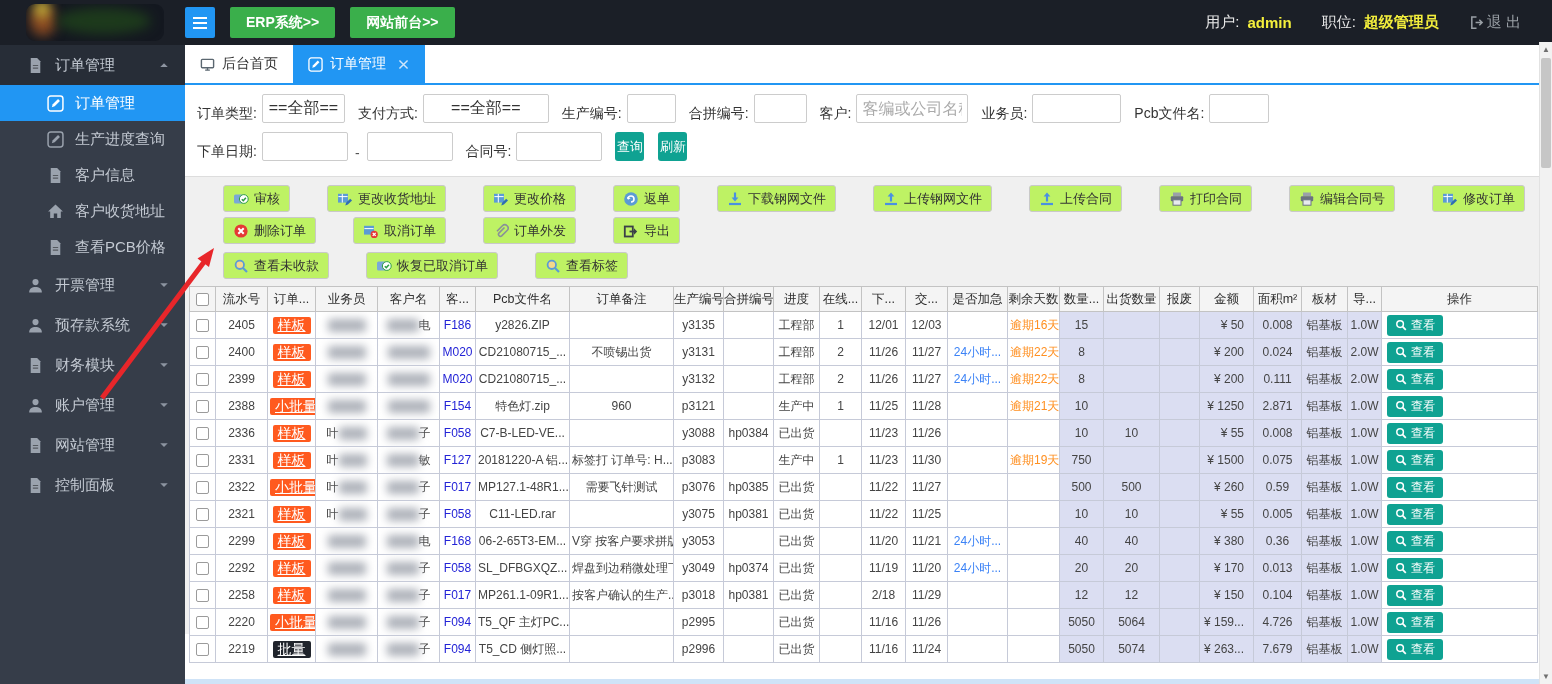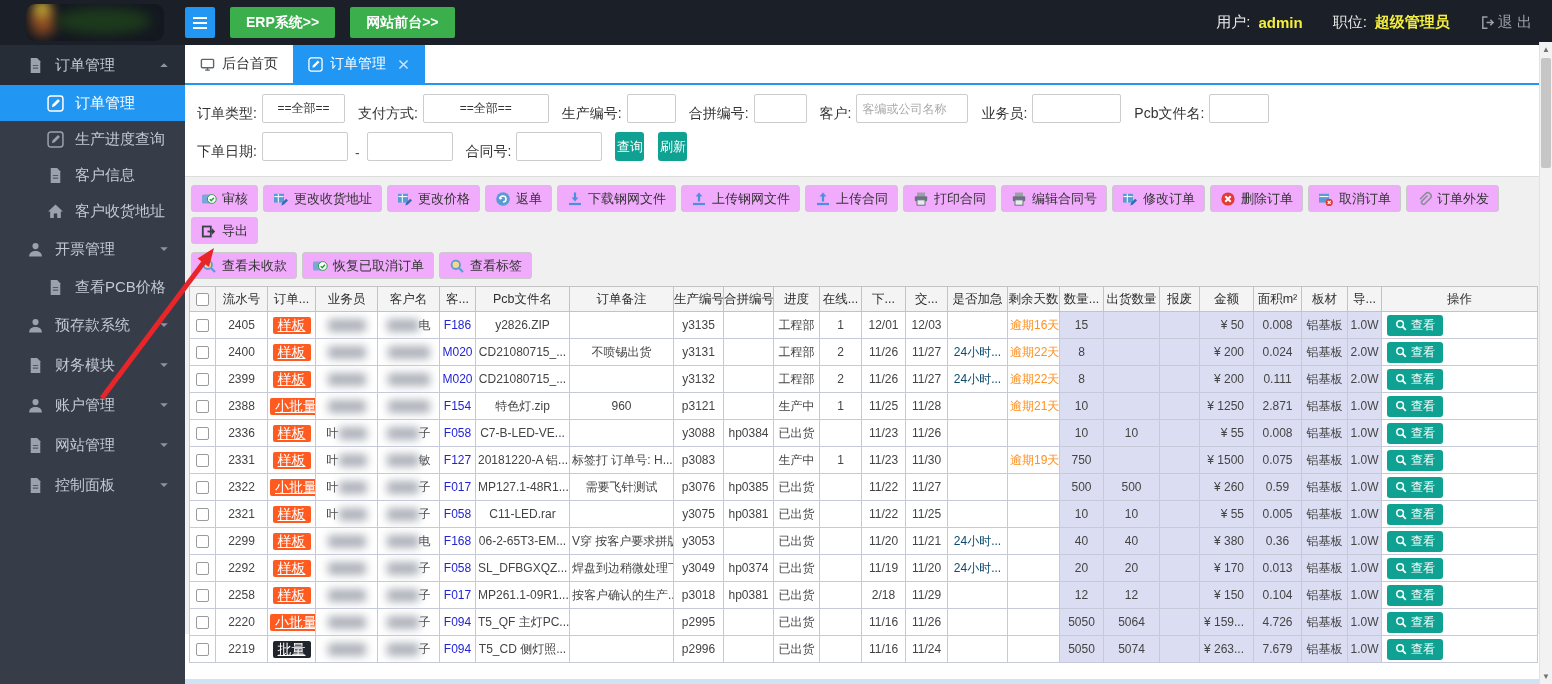--- a/index.html
+++ b/index.html
@@ -9,21 +9,21 @@
   
   .topbar { position:absolute; left:0; top:0; width:1552px; height:45px; background:#1b1f27; display:flex; align-items:center; z-index:5; }
   .logo { width:138px; height:37px; margin-left:26px; background:#141820; border-radius:9px; position:relative; overflow:hidden; }
   .logo .blob { position:absolute; filter:blur(6px); border-radius:50%; }
   .b1 { left:4px; top:2px; width:26px; height:30px; background:#8a4a22; }
   .b2 { left:8px; top:-4px; width:16px; height:18px; background:#c8b23a; }
   .b3 { left:30px; top:4px; width:95px; height:26px; background:#1d3a1c; }
   .hamburger { width:30px; height:31px; background:#2196f3; border:none; margin-left:21px; border-radius:2px; display:flex; flex-direction:column; justify-content:center; align-items:center; gap:3px; cursor:pointer; }
   .hamburger i { display:block; width:14px; height:2px; background:#fff; }
   .green-btn { height:31px; margin-left:15px; padding:0 16px; background:#3aaf4b; color:#fff; border:none; border-radius:2px; font-weight:bold; font-size:14px; font-family:inherit; cursor:pointer; }
-  .topbar-right { margin-left:auto; margin-right:20px; display:flex; align-items:center; gap:8px; color:#e8e8e8; font-size:15px; }
+  .topbar-right { margin-left:auto; margin-right:31px; display:flex; align-items:center; gap:8px; color:#e8e8e8; font-size:15px; }
   .yellow { color:#f4ef3c; }
   .bold { font-weight:bold; }
   .logout { color:#9aa0a6; display:flex; align-items:center; gap:3px; cursor:pointer; }
   .gap { width:14px; }
 
   
   .sidebar { position:absolute; left:0; top:45px; width:185px; bottom:0; background:#363d49; z-index:4; }
   .side-item { height:40px; display:flex; align-items:center; padding-left:27px; color:#c3c9d2; font-size:15px; cursor:pointer; }
   .side-item .icon { width:17px; height:17px; margin-right:11px; color:#9aa2ad; display:inline-flex; }
   .side-item.parent-open { background:#272d37; }
@@ -38,50 +38,50 @@
   .ptab { display:flex; align-items:center; gap:7px; padding:0 15px; font-size:14px; color:#333; cursor:pointer;justify-content:center; }
   .ptab .icon { width:15px; height:15px; color:#5b6770; display:inline-flex; }
   .ptab.active { background:#2196f3; color:#fff; }
   .ptab.active .icon { color:#fff; }
   .ptab .close { width:13px; height:13px; color:#cfe6fb; margin-left:4px; display:inline-flex; }
 
   
   .filters { padding:9px 12px 6px 12px; background:#fff; }
   .f-row { display:flex; align-items:flex-end; margin-bottom:9px; }
   .f-label { color:#333; font-size:14px; margin-right:5px; white-space:nowrap; }
-  .f-input, .f-select { height:29px; border:1px solid #ccc; border-radius:2px; background:#fff; font-size:12px; color:#333; padding:8px 5px; margin-right:13px; font-family:inherit; }
+  .f-input, .f-select { height:29px; border:1px solid #ccc; border-radius:2px; background:#fff; font-size:16px; color:#333; padding:8px 5px; margin-right:13px; font-family:inherit; }
   .f-select { text-align:center; }
   .f-input::placeholder { color:#aaa; }
   .dash { margin:0 7px 0 -6px; color:#555; }
   .teal-btn { height:29px; width:29px; background:#0fa292; color:#fff; border:none; border-radius:3px; font-size:13px; margin-right:14px; font-family:inherit; cursor:pointer; }
 
   
   .order-tabs { display:flex; gap:5px; padding:0 6px; align-items:flex-end; background:#fff; height:29px; }
   .otab { background:#f6f6f6; border:1px solid #ddd; border-bottom:none; border-radius:4px 4px 0 0; padding:5px 15px 6px; font-size:14px; color:#444; cursor:pointer; }
   .otab.active { background:#2196f3; border-color:#2196f3; color:#fff; }
 
   
   .panel { background:#f0f0f0; border-top:1px solid #ddd; padding:7px 4px 0 4px; height:458px; }
   .toolbar { display:flex; flex-wrap:wrap; gap:5px; padding:1px 2px; margin-bottom:6px; }
-  .tbtn { background:#f0abfc; border:1px solid #c9c9c9; border-radius:3px; height:27px; display:inline-flex; align-items:center; gap:5px; padding:0 9px; font-size:13px; color:#333; font-family:inherit; cursor:pointer; }
+  .tbtn { background:#bef264; border:1px solid #c9c9c9; border-radius:3px; height:27px; display:inline-flex; align-items:center; gap:5px; padding:0 9px; font-size:13px; color:#333; font-family:inherit; cursor:pointer;margin-left:32px; }
   .tbtn .icon { width:16px; height:16px; display:inline-flex; }
 
   
   table { border-collapse:collapse; table-layout:fixed; width:1348px; background:#fff; font-size:12px; color:#444; }
   th { background:#f4f4f4; border:1px solid #c3c3c3; height:25px; font-weight:normal; color:#2e2e2e; font-size:12.5px; overflow:hidden; white-space:nowrap; }
   td { border:1px solid #c6cad8; height:27px; text-align:center; overflow:hidden; white-space:nowrap; padding:0 2px; }
   td.lav { background:#dbdef2; }
   td.amt { text-align:right; padding-right:9px; }
   td.act { text-align:left; background:#fff; }
   .chk { display:inline-block; width:13px; height:13px; background:#fff; border:1px solid #9b9b9b; border-radius:2px; vertical-align:middle; cursor:pointer; }
   .badge { display:inline-block; padding:2px 5px; border-radius:2px; color:#fff; font-size:14px; line-height:13px;text-decoration:underline; }
   .badge.orange { background:#ff5a1f; }
   .badge.dark { background:#20242c; }
   .code-link { color:#2323d6; cursor:pointer; }
-  .urgent { color:#0c4a6e; }
+  .urgent { color:#3b82f6; }
   .remain { color:#ff9022; }
   .blurblk { display:inline-block; height:13px; background:#aeb2ba; border-radius:2px; filter:blur(4px); vertical-align:middle; }
   .view-btn { background:#0fa292; color:#fff; border:none; border-radius:3px; height:21px; padding:0 8px; margin-left:3px; font-size:12px; display:inline-flex; align-items:center; gap:4px; font-family:inherit; cursor:pointer; }
   .view-btn .icon { width:12px; height:12px; display:inline-flex; }
 
   
   .vscroll { position:absolute; right:0; top:42px; bottom:0; width:13px; background:#f2f2f2; border-left:1px solid #e2e2e2; z-index:6; }
   .vscroll .arr { position:absolute; left:0; width:12px; text-align:center; font-size:8px; color:#707070; cursor:pointer; }
   .vscroll .up { top:3px; }
   .vscroll .down { bottom:3px; }
@@ -167,42 +167,42 @@
       <span>客户信息</span>
     </div>
     <div class="side-item sub">
       <span class="icon">
         <svg viewBox="0 0 16 16" width="100%" height="100%">
           <path d="M8 1.5L15 8h-2v6H9.6V9.8H6.4V14H3V8H1z" fill="currentColor"></path>
         </svg>
       </span>
       <span>客户收货地址</span>
     </div>
+    <div class="side-item sub">
+      <span class="icon">
+        <svg viewBox="0 0 16 16" width="100%" height="100%">
+          <path d="M3.5 1h6l3 3v11h-9z" fill="currentColor"></path>
+          <path d="M5.5 8h5M5.5 10.5h5" stroke="rgba(0,0,0,.45)" stroke-width="1.1"></path>
+        </svg>
+      </span>
+      <span>查看PCB价格</span>
+    </div>
     <div class="side-item">
       <span class="icon">
         <svg viewBox="0 0 16 16" width="100%" height="100%">
           <circle cx="8" cy="4.8" r="2.9" fill="currentColor"></circle>
           <path d="M2 14.5c0-3.4 2.7-5.1 6-5.1s6 1.7 6 5.1z" fill="currentColor"></path>
         </svg>
       </span>
       <span>开票管理</span>
       <span class="caret">
         <svg viewBox="0 0 16 16" width="100%" height="100%">
           <path d="M3 5.5l5 5 5-5z" fill="currentColor"></path>
         </svg>
       </span>
-    </div>
-    <div class="side-item sub">
-      <span class="icon">
-        <svg viewBox="0 0 16 16" width="100%" height="100%">
-          <path d="M3.5 1h6l3 3v11h-9z" fill="currentColor"></path>
-          <path d="M5.5 8h5M5.5 10.5h5" stroke="rgba(0,0,0,.45)" stroke-width="1.1"></path>
-        </svg>
-      </span>
-      <span>查看PCB价格</span>
     </div>
     <div class="side-item">
       <span class="icon">
         <svg viewBox="0 0 16 16" width="100%" height="100%">
           <circle cx="8" cy="4.8" r="2.9" fill="currentColor"></circle>
           <path d="M2 14.5c0-3.4 2.7-5.1 6-5.1s6 1.7 6 5.1z" fill="currentColor"></path>
         </svg>
       </span>
       <span>预存款系统</span>
       <span class="caret">

